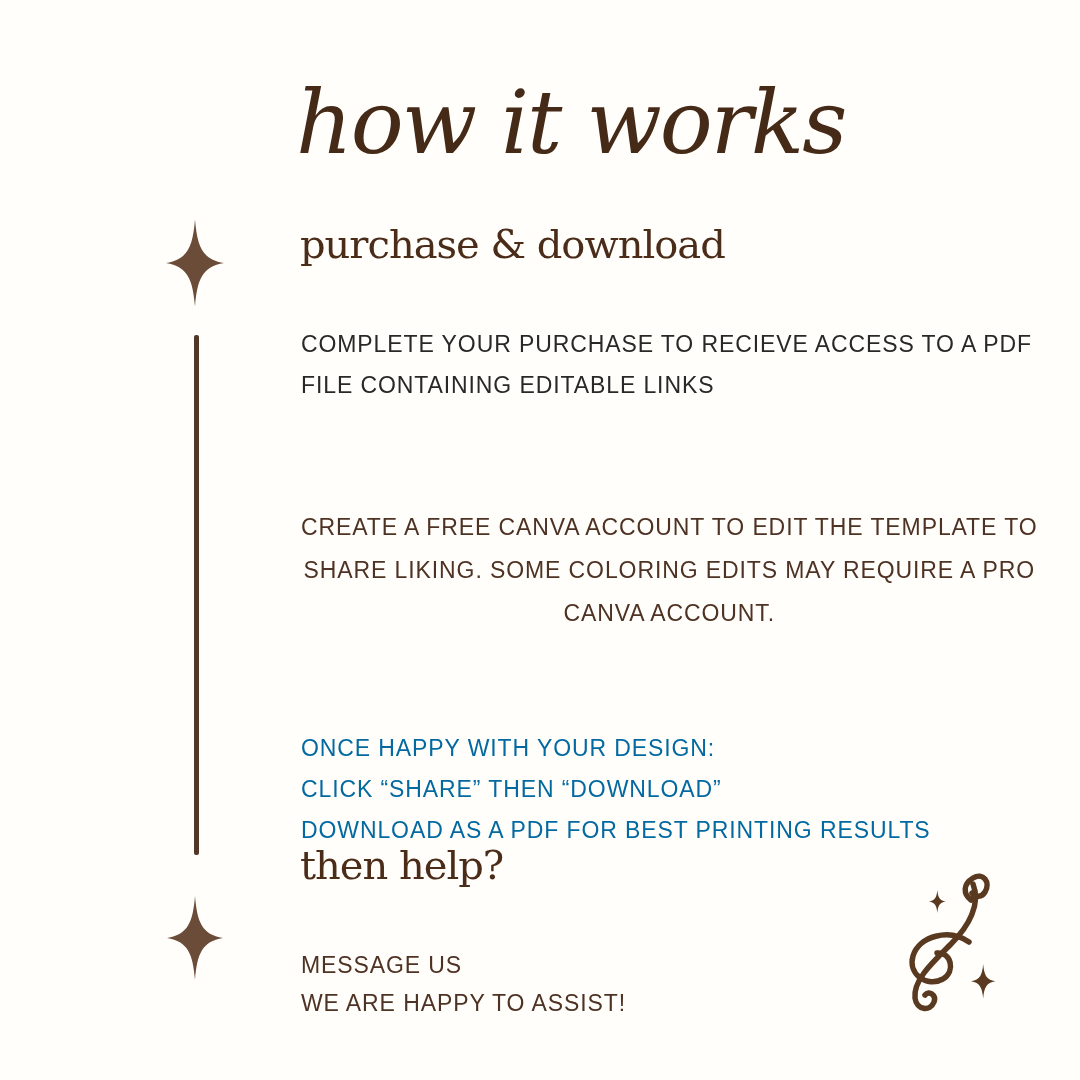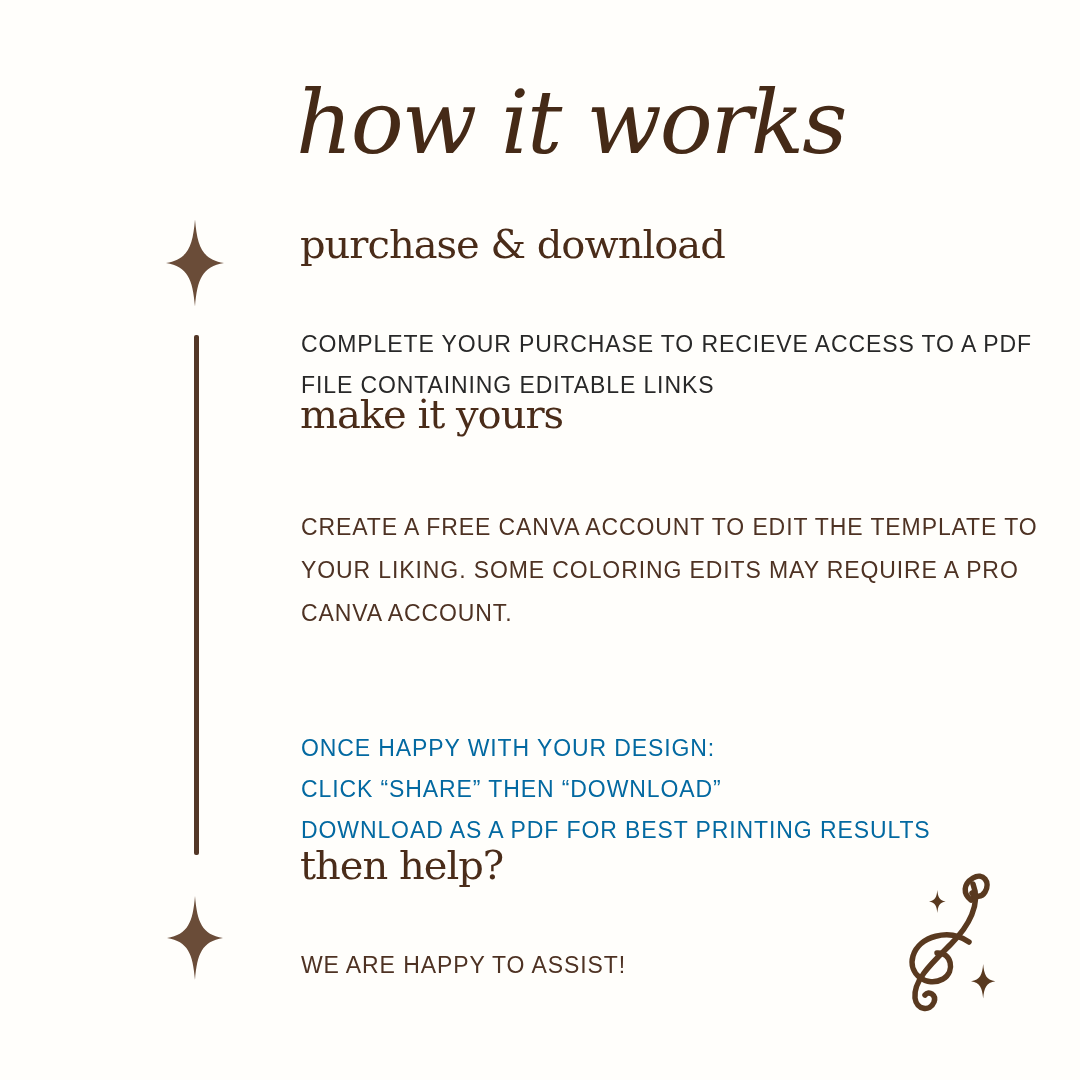--- a/index.html
+++ b/index.html
@@ -45,21 +45,21 @@
   .body-block{
     position:absolute;left:301px;
     font-size:23px;
     letter-spacing:0.9px;
     font-weight:400;
     margin-top:24px;
   }
   .body-line{line-height:41px;white-space:nowrap;}
   .b-0{top:300px;}
   .b-1{top:482px;line-height:43px;}
-  .b-1 .body-line{line-height:43px;}
+  .b-1 .body-line{line-height:43px;text-align:center;}
   .b-2{top:704px;}
   .b-3{top:922px;}
   .b-3 .body-line{line-height:38px;}
 
   .decor-star{position:absolute;}
   .star-top{left:166px;top:217px;}
   .star-bottom{left:167px;top:893px;}
   .vertical-line{
     position:absolute;left:194px;top:335px;
     width:5px;height:520px;border-radius:2px;
@@ -84,35 +84,35 @@
   </svg>
 
   <div class="page-title">how it works</div>
 
   <h2 class="section-heading h-0">purchase &amp; download</h2>
   <div class="body-block b-0" style="color: rgb(40, 40, 40);">
     <div class="body-line">COMPLETE YOUR PURCHASE TO RECIEVE ACCESS TO A PDF</div>
     <div class="body-line">FILE CONTAINING EDITABLE LINKS</div>
   </div>
 
-  <h2 class="section-heading h-1">make it yours</h2>
   <div class="body-block b-1" style="color: rgb(78, 50, 35);">
     <div class="body-line">CREATE A FREE CANVA ACCOUNT TO EDIT THE TEMPLATE TO</div>
-    <div class="body-line">YOUR LIKING. SOME COLORING EDITS MAY REQUIRE A PRO</div>
+    <div class="body-line">SHARE LIKING. SOME COLORING EDITS MAY REQUIRE A PRO</div>
     <div class="body-line">CANVA ACCOUNT.</div>
   </div>
 
   <div class="body-block b-2" style="color: #0369a1;">
     <div class="body-line">ONCE HAPPY WITH YOUR DESIGN:</div>
     <div class="body-line">CLICK “SHARE” THEN “DOWNLOAD”</div>
     <div class="body-line">DOWNLOAD AS A PDF FOR BEST PRINTING RESULTS</div>
   </div>
 
   <h2 class="section-heading h-3">then help?</h2>
   <div class="body-block b-3" style="color: rgb(78, 50, 35);">
+    <div class="body-line">MESSAGE US</div>
     <div class="body-line">WE ARE HAPPY TO ASSIST!</div>
   </div>
 
   <svg class="monogram" width="130" height="160" viewBox="0 0 130 160" aria-hidden="true">
     <defs>
       <path id="sparkle" d="M32 0 C34.5 30 40 44 64 48 C40 52 34.5 66 32 96 C29.5 66 24 52 0 48 C24 44 29.5 30 32 0 Z"></path>
     </defs>
 
     <use href="#sparkle" transform="translate(44,30) scale(0.26,0.24)" fill="#59391f"></use>
 

